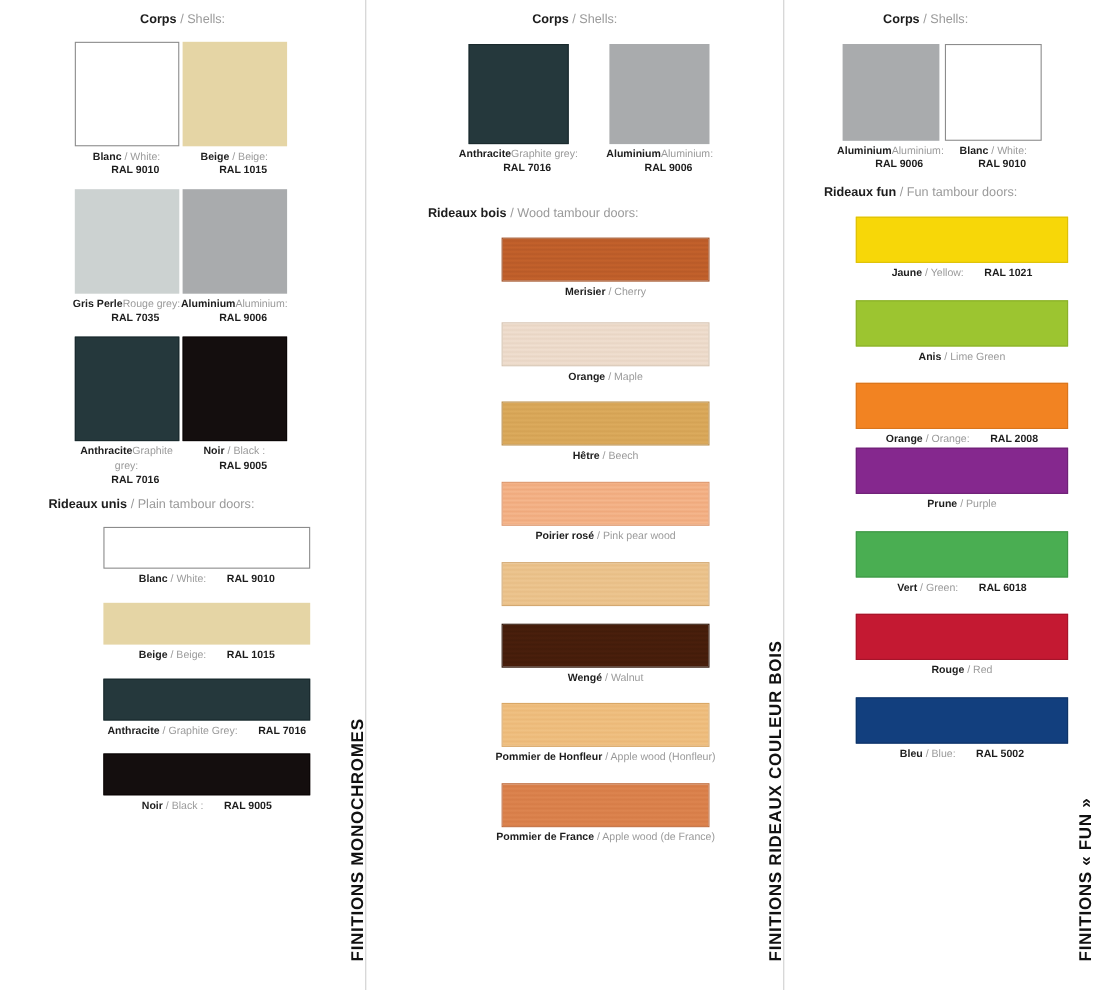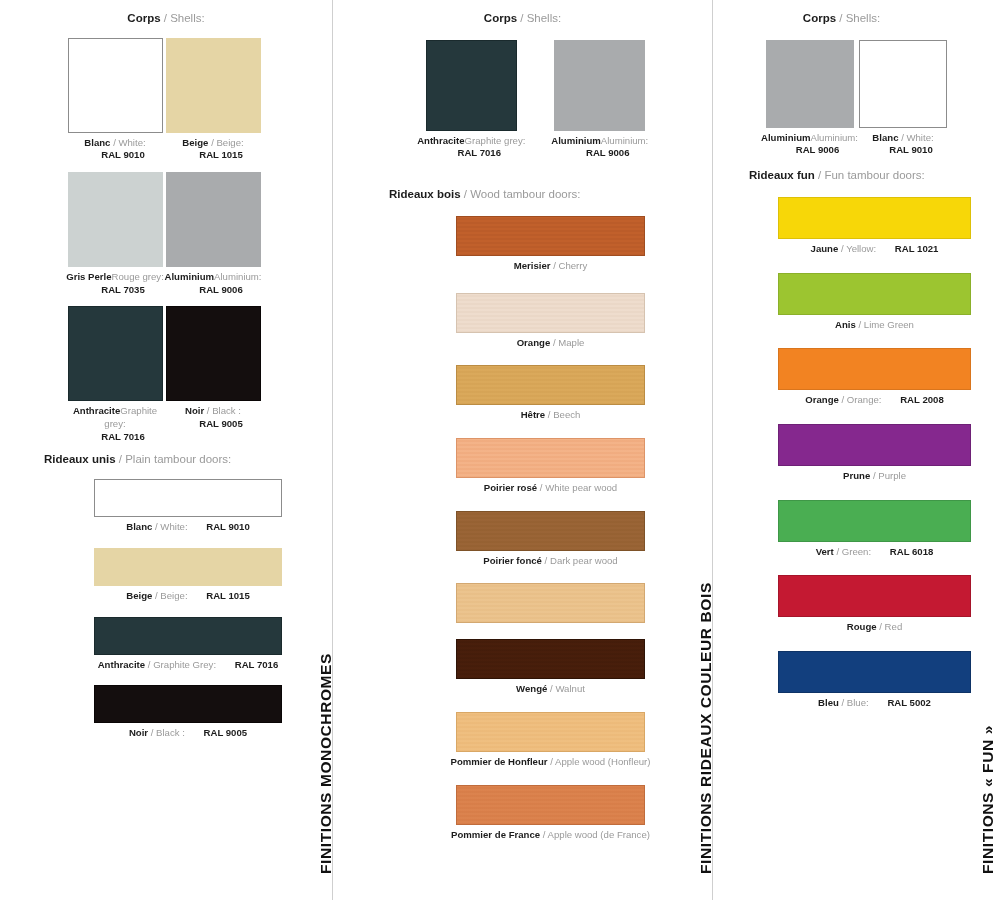--- a/index.html
+++ b/index.html
@@ -205,25 +205,21 @@
         <div style="margin-bottom: 16px;">
           <div class="swatch bar" style="width: 189px; height: 40px; border-color: rgb(214, 195, 176); background: repeating-linear-gradient(rgb(240, 223, 208) 0px, rgb(232, 213, 196) 2px, rgb(240, 223, 208) 4px), linear-gradient(90deg, rgba(255, 255, 255, 0.1), rgba(0, 0, 0, 0.06));"></div>
           <div class="cap"><span class="fr">Orange</span><span class="en"> / Maple</span></div>
         </div>
         <div style="margin-bottom: 16px;">
           <div class="swatch bar" style="width: 189px; height: 40px; border-color: rgb(187, 140, 67); background: repeating-linear-gradient(rgb(220, 171, 93) 0px, rgb(212, 162, 84) 2px, rgb(220, 171, 93) 4px), linear-gradient(90deg, rgba(255, 255, 255, 0.1), rgba(0, 0, 0, 0.06));"></div>
           <div class="cap"><span class="fr">Hêtre</span><span class="en"> / Beech</span></div>
         </div>
         <div style="margin-bottom: 16px;">
           <div class="swatch bar" style="width: 189px; height: 40px; border-color: rgb(221, 148, 104); background: repeating-linear-gradient(rgb(245, 182, 140) 0px, rgb(239, 169, 124) 2px, rgb(245, 182, 140) 4px), linear-gradient(90deg, rgba(255, 255, 255, 0.1), rgba(0, 0, 0, 0.06));"></div>
-          <div class="cap"><span class="fr">Poirier rosé</span><span class="en"> / White pear wood</span></div>
-        </div>
-        <div style="margin-bottom: 16px;">
-          <div class="swatch bar" style="width: 189px; height: 40px; border-color: rgb(126, 82, 40); background: repeating-linear-gradient(rgb(156, 102, 56) 0px, rgb(148, 96, 49) 2px, rgb(156, 102, 56) 4px), linear-gradient(90deg, rgba(255, 255, 255, 0.1), rgba(0, 0, 0, 0.06));"></div>
-          <div class="cap"><span class="fr">Poirier foncé</span><span class="en"> / Dark pear wood</span></div>
+          <div class="cap"><span class="fr">Poirier rosé</span><span class="en"> / Pink pear wood</span></div>
         </div>
         <div style="margin-bottom: 16px;">
           <div class="swatch bar" style="width: 189px; height: 40px; border-color: rgb(211, 168, 113); background: repeating-linear-gradient(rgb(237, 198, 145) 0px, rgb(231, 189, 133) 2px, rgb(237, 198, 145) 4px), linear-gradient(90deg, rgba(255, 255, 255, 0.1), rgba(0, 0, 0, 0.06));"></div>
         </div>
         <div style="margin-bottom: 16px;">
           <div class="swatch bar" style="width: 189px; height: 40px; border-color: rgb(46, 19, 6); background: repeating-linear-gradient(rgb(74, 31, 12) 0px, rgb(67, 28, 10) 2px, rgb(74, 31, 12) 4px), linear-gradient(90deg, rgba(255, 255, 255, 0.1), rgba(0, 0, 0, 0.06));"></div>
           <div class="cap"><span class="fr">Wengé</span><span class="en"> / Walnut</span></div>
         </div>
         <div style="margin-bottom: 16px;">
           <div class="swatch bar" style="width: 189px; height: 40px; border-color: rgb(217, 167, 101); background: repeating-linear-gradient(rgb(240, 193, 131) 0px, rgb(235, 184, 119) 2px, rgb(240, 193, 131) 4px), linear-gradient(90deg, rgba(255, 255, 255, 0.1), rgba(0, 0, 0, 0.06));"></div>
@@ -261,21 +257,21 @@
 
     <div id="c3-fun" style="margin-top: 14px; padding-left: 36px;">
         <div style="margin-bottom: 17px;">
           <div class="swatch bar" style="width: 193px; height: 42px; border-color: rgb(221, 192, 8); background: rgb(247, 215, 8);"></div>
           <div class="cap"><span class="fr">Jaune</span><span class="en"> / Yellow:  </span><span class="ral">RAL 1021</span></div>
         </div>
         <div style="margin-bottom: 17px;">
           <div class="swatch bar" style="width: 193px; height: 42px; border-color: rgb(139, 176, 42); background: rgb(156, 197, 48);"></div>
           <div class="cap"><span class="fr">Anis</span><span class="en"> / Lime Green</span></div>
         </div>
-        <div style="margin-bottom: 17px;">
+        <div style="">
           <div class="swatch bar" style="width: 193px; height: 42px; border-color: rgb(217, 117, 29); background: rgb(242, 131, 34);"></div>
           <div class="cap"><span class="fr">Orange</span><span class="en"> / Orange:  </span><span class="ral">RAL 2008</span></div>
         </div>
         <div style="margin-bottom: 17px;">
           <div class="swatch bar" style="width: 193px; height: 42px; border-color: rgb(110, 33, 118); background: rgb(133, 40, 142);"></div>
           <div class="cap"><span class="fr">Prune</span><span class="en"> / Purple</span></div>
         </div>
         <div style="margin-bottom: 17px;">
           <div class="swatch bar" style="width: 193px; height: 42px; border-color: rgb(63, 151, 71); background: rgb(74, 174, 82);"></div>
           <div class="cap"><span class="fr">Vert</span><span class="en"> / Green:  </span><span class="ral">RAL 6018</span></div>

